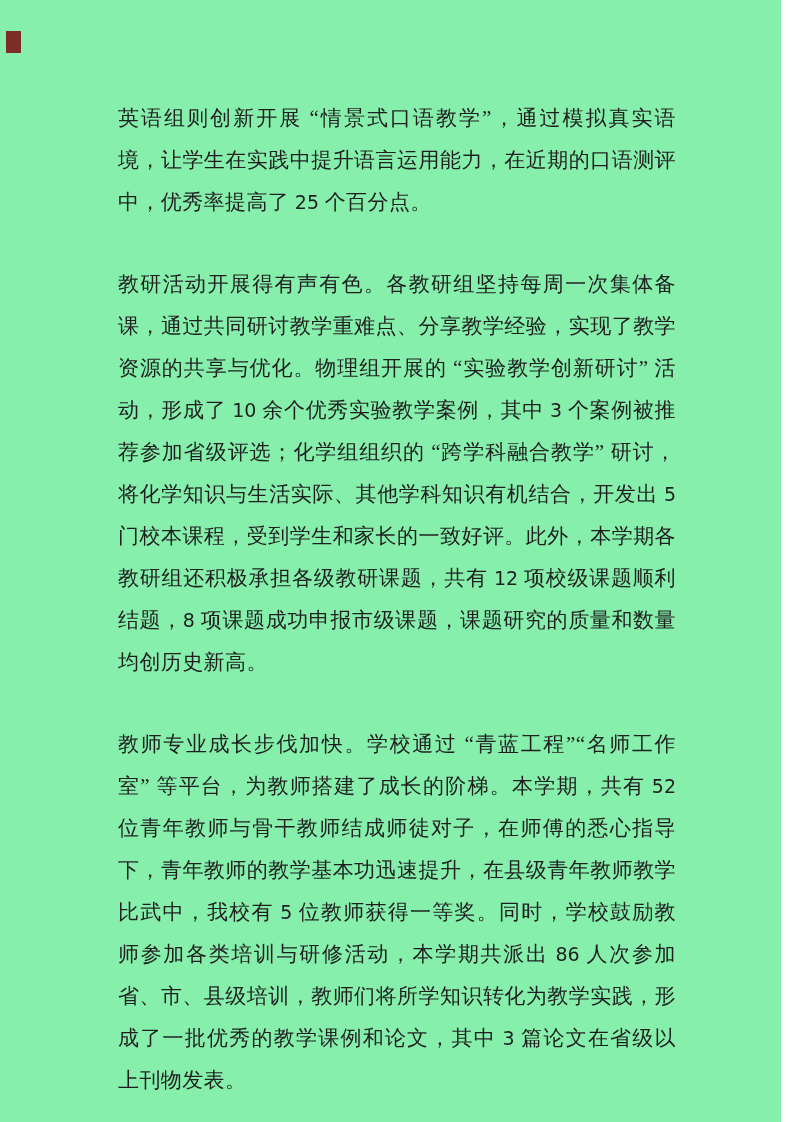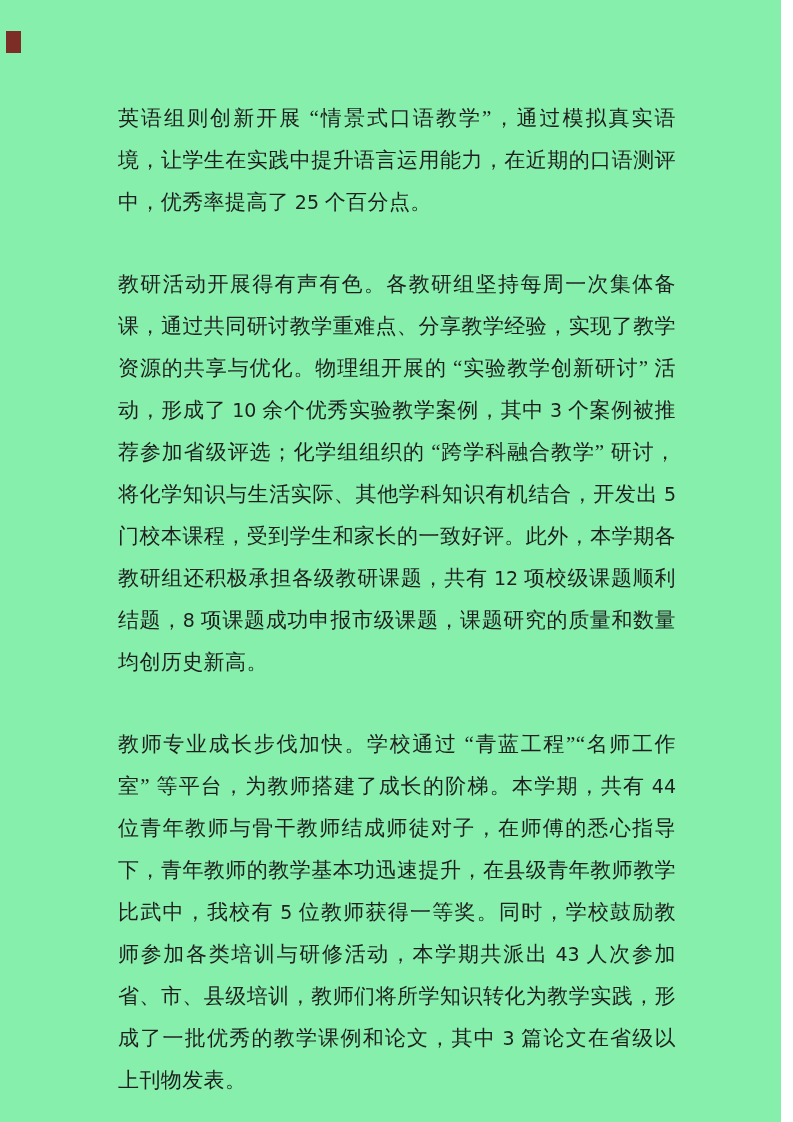--- a/index.html
+++ b/index.html
@@ -52,15 +52,15 @@
   }
 </style>
 </head>
 <body>
 
 <div class="page">
   <div class="corner-mark" style="background: rgb(123, 45, 38);"></div>
   <div class="doc-body">
     <p class="para">英语组则创新开展 “情景式口语教学”，通过模拟真实语境，让学生在实践中提升语言运用能力，在近期的口语测评中，优秀率提高了 <span class="num">25</span> 个百分点。</p>
     <p class="para">教研活动开展得有声有色。各教研组坚持每周一次集体备课，通过共同研讨教学重难点、分享教学经验，实现了教学资源的共享与优化。物理组开展的 “实验教学创新研讨” 活动，形成了 <span class="num">10</span> 余个优秀实验教学案例，其中 <span class="num">3</span> 个案例被推荐参加省级评选；化学组组织的 “跨学科融合教学” 研讨，将化学知识与生活实际、其他学科知识有机结合，开发出 <span class="num">5</span> 门校本课程，受到学生和家长的一致好评。此外，本学期各教研组还积极承担各级教研课题，共有 <span class="num">12</span> 项校级课题顺利结题，<span class="num">8</span> 项课题成功申报市级课题，课题研究的质量和数量均创历史新高。</p>
-    <p class="para">教师专业成长步伐加快。学校通过 “青蓝工程”“名师工作室” 等平台，为教师搭建了成长的阶梯。本学期，共有 <span class="num">44</span> 位青年教师与骨干教师结成师徒对子，在师傅的悉心指导下，青年教师的教学基本功迅速提升，在县级青年教师教学比武中，我校有 <span class="num">5</span> 位教师获得一等奖。同时，学校鼓励教师参加各类培训与研修活动，本学期共派出 <span class="num">43</span> 人次参加省、市、县级培训，教师们将所学知识转化为教学实践，形成了一批优秀的教学课例和论文，其中 <span class="num">3</span> 篇论文在省级以上刊物发表。</p>
+    <p class="para">教师专业成长步伐加快。学校通过 “青蓝工程”“名师工作室” 等平台，为教师搭建了成长的阶梯。本学期，共有 <span class="num">52</span> 位青年教师与骨干教师结成师徒对子，在师傅的悉心指导下，青年教师的教学基本功迅速提升，在县级青年教师教学比武中，我校有 <span class="num">5</span> 位教师获得一等奖。同时，学校鼓励教师参加各类培训与研修活动，本学期共派出 <span class="num">86</span> 人次参加省、市、县级培训，教师们将所学知识转化为教学实践，形成了一批优秀的教学课例和论文，其中 <span class="num">3</span> 篇论文在省级以上刊物发表。</p>
   </div>
 </div>
 
 </body></html>

